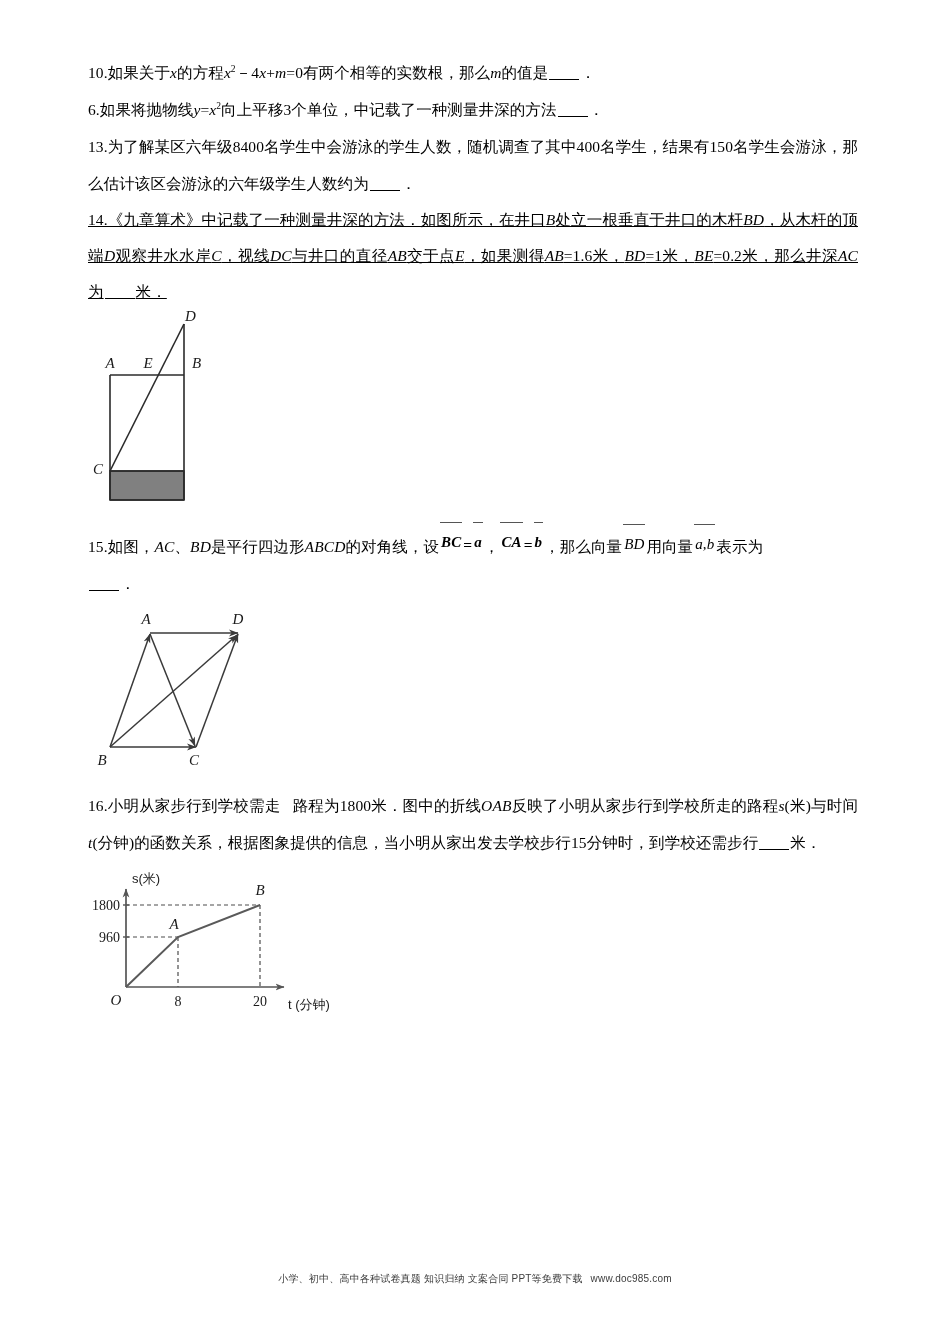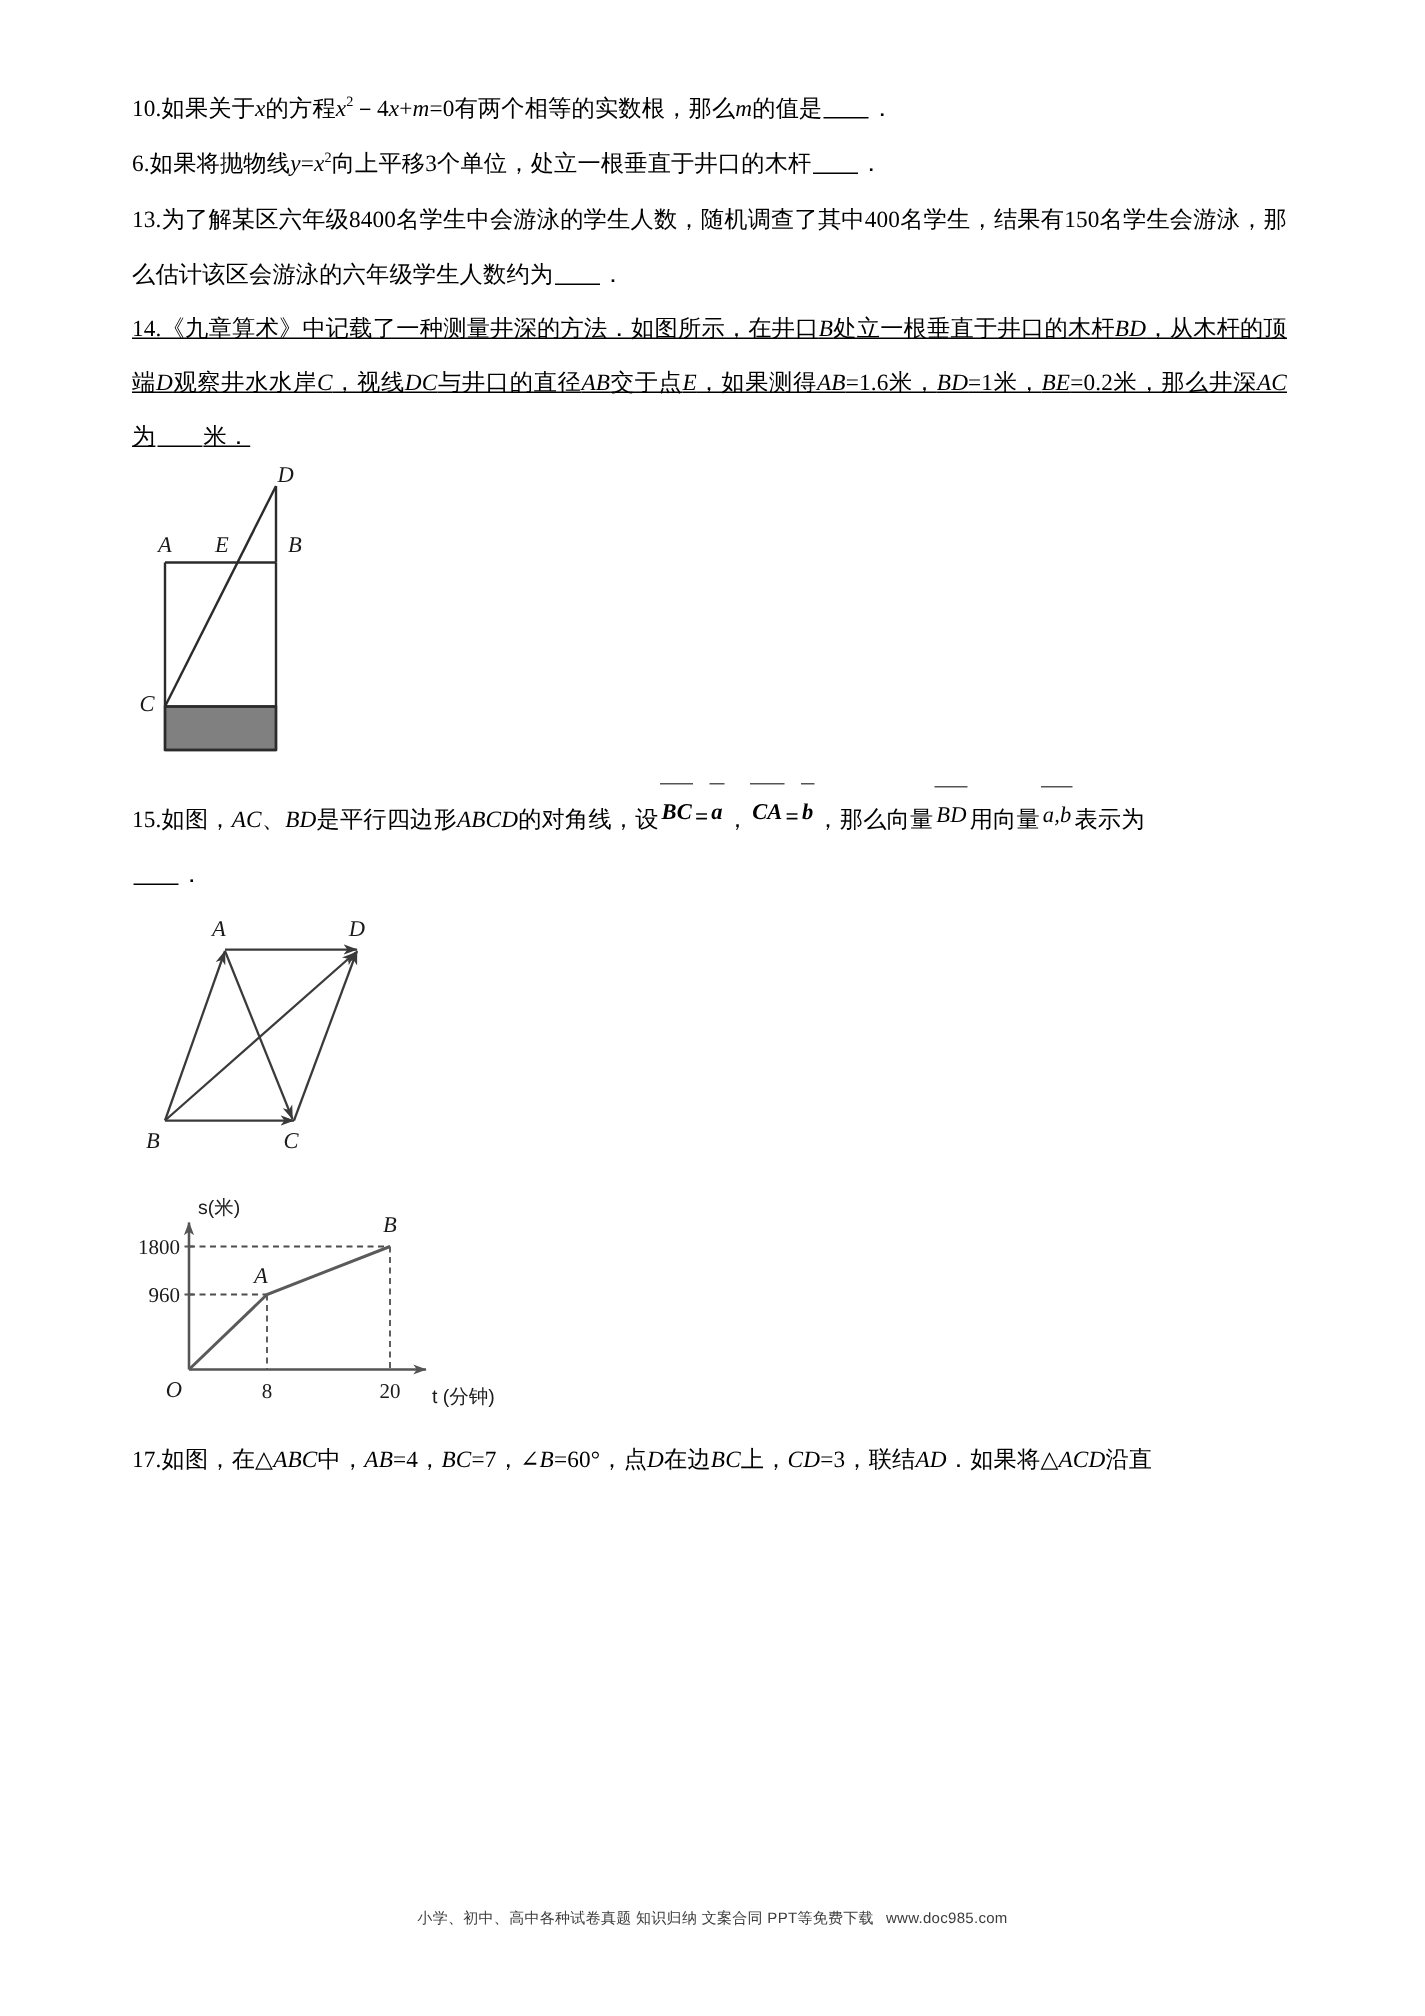--- a/index.html
+++ b/index.html
@@ -125,21 +125,21 @@
 </head>
 <body>
 
 <div class="page">
 
   <div class="content">
 
     <p class="q"><span>10.如果关于</span><i>x</i><span>的方程</span><i>x</i><sup>2</sup><span>－4</span><i>x</i><span>+</span><i>m</i><span>=0有两个相等的实数根，那么</span><i>m</i><span>的值是</span><span class="blank"></span><span>．</span></p>
 
 
-    <p class="q"><span>6.如果将抛物线</span><i>y</i><span>=</span><i>x</i><sup>2</sup><span>向上平移3个单位，处立一根垂直于井口的木杆</span><span class="blank"></span><span>．</span></p>
+    <p class="q"><span>6.如果将抛物线</span><i>y</i><span>=</span><i>x</i><sup>2</sup><span>向上平移3个单位，中记载了一种测量井深的方法</span><span class="blank"></span><span>．</span></p>
 
     <p class="q"><span>13.为了解某区六年级8400名学生中会游泳的学生人数，随机调查了其中400名学生，结果有150名学生会游泳，那么估计该区会游泳的六年级学生人数约为</span><span class="blank"></span><span>．</span></p>
 
     <p class="q q-14"><span>14.《九章算术》中记载了一种测量井深的方法．如图所示，在井口</span><i>B</i><span>处立一根垂直于井口的木杆</span><i>BD</i><span>，从木杆的顶端</span><i>D</i><span>观察井水水岸</span><i>C</i><span>，视线</span><i>DC</i><span>与井口的直径</span><i>AB</i><span>交于点</span><i>E</i><span>，如果测得</span><i>AB</i><span>=1.6米，</span><i>BD</i><span>=1米，</span><i>BE</i><span>=0.2米，那么井深</span><i>AC</i><span>为</span><span class="blank"></span><span>米．</span></p>
 
     <div class="fig fig-well">
       <svg width="260" height="214" viewBox="0 0 260 214">
 
         <rect x="22" y="161" width="74" height="29" fill="#808080" stroke="#2b2b2b" stroke-width="1.6"></rect>
 
@@ -185,20 +185,21 @@
 
         <line x1="62" y1="32" x2="107" y2="144" stroke="#3a3a3a" stroke-width="1.5" marker-end="url(#arrowEnd)"></line>
 
         <text class="lbl" x="58" y="22" text-anchor="middle">A</text>
         <text class="lbl" x="150" y="22" text-anchor="middle">D</text>
         <text class="lbl" x="14" y="163" text-anchor="middle">B</text>
         <text class="lbl" x="106" y="163" text-anchor="middle">C</text>
       </svg>
     </div>
 
+    <p class="q"><span>16.小明从家步行到学校需走</span>&nbsp;&nbsp;&nbsp;<span>路程为1800米．图中的折线</span><i>OAB</i><span>反映了小明从家步行到学校所走的路程</span><i>s</i><span>(米)与时间</span><i>t</i><span>(分钟)的函数关系，根据图象提供的信息，当小明从家出发去学校步行15分钟时，到学校还需步行</span><span class="blank"></span><span>米．</span></p>
 
     <div class="fig fig-graph">
       <svg width="300" height="168" viewBox="0 0 300 168">
         <defs>
           <marker id="axisArrow" markerWidth="10" markerHeight="8" refX="8.5" refY="4" orient="auto" markerUnits="userSpaceOnUse">
             <path d="M0,0.6 L9,4 L0,7.4 L2.4,4 Z" fill="#555"></path>
           </marker>
         </defs>
 
         <line x1="38" y1="44" x2="172" y2="44" stroke="#4d4d4d" stroke-width="1.2" stroke-dasharray="4,3"></line>
@@ -225,21 +226,20 @@
 
         <text class="lbl" x="28" y="144" text-anchor="middle">O</text>
         <text class="lbl" x="86" y="68" text-anchor="middle">A</text>
         <text class="lbl" x="172" y="34" text-anchor="middle">B</text>
 
         <text class="lbl-cn" x="44" y="22" text-anchor="start">s(米)</text>
         <text class="lbl-cn" x="200" y="148" text-anchor="start">t (分钟)</text>
       </svg>
     </div>
 
-    <p class="q"><span>17.如图，在△</span><i>ABC</i><span>中，</span><i>AB</i><span>=4，</span><i>BC</i><span>=7，∠</span><i>B</i><span>=60°，点</span><i>D</i><span>在边</span><i>BC</i><span>上，</span><i>CD</i><span>=3，联结</span><i>AD</i><span>．如果将△</span><i>ACD</i><span>沿直</span></p>
 
   </div>
 
   <div class="footer">
     <span>小学、初中、高中各种试卷真题 知识归纳 文案合同 PPT等免费下载</span><span class="url">www.doc985.com</span>
   </div>
 
 </div>
 
 </body></html>

